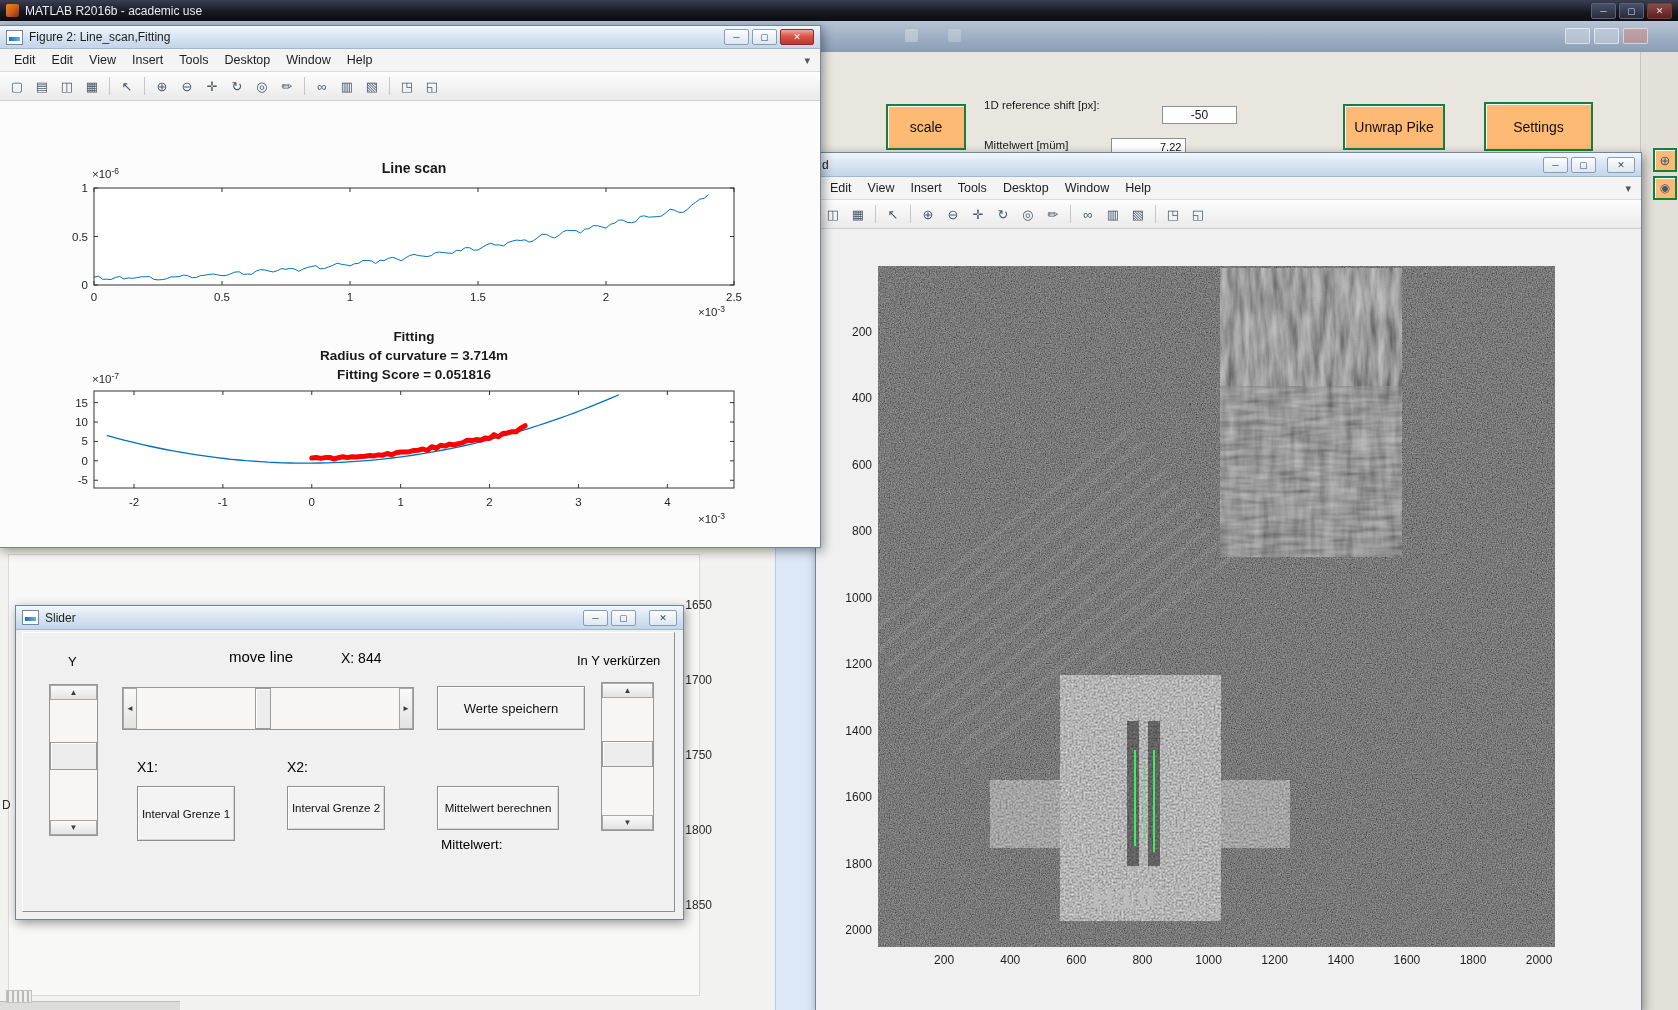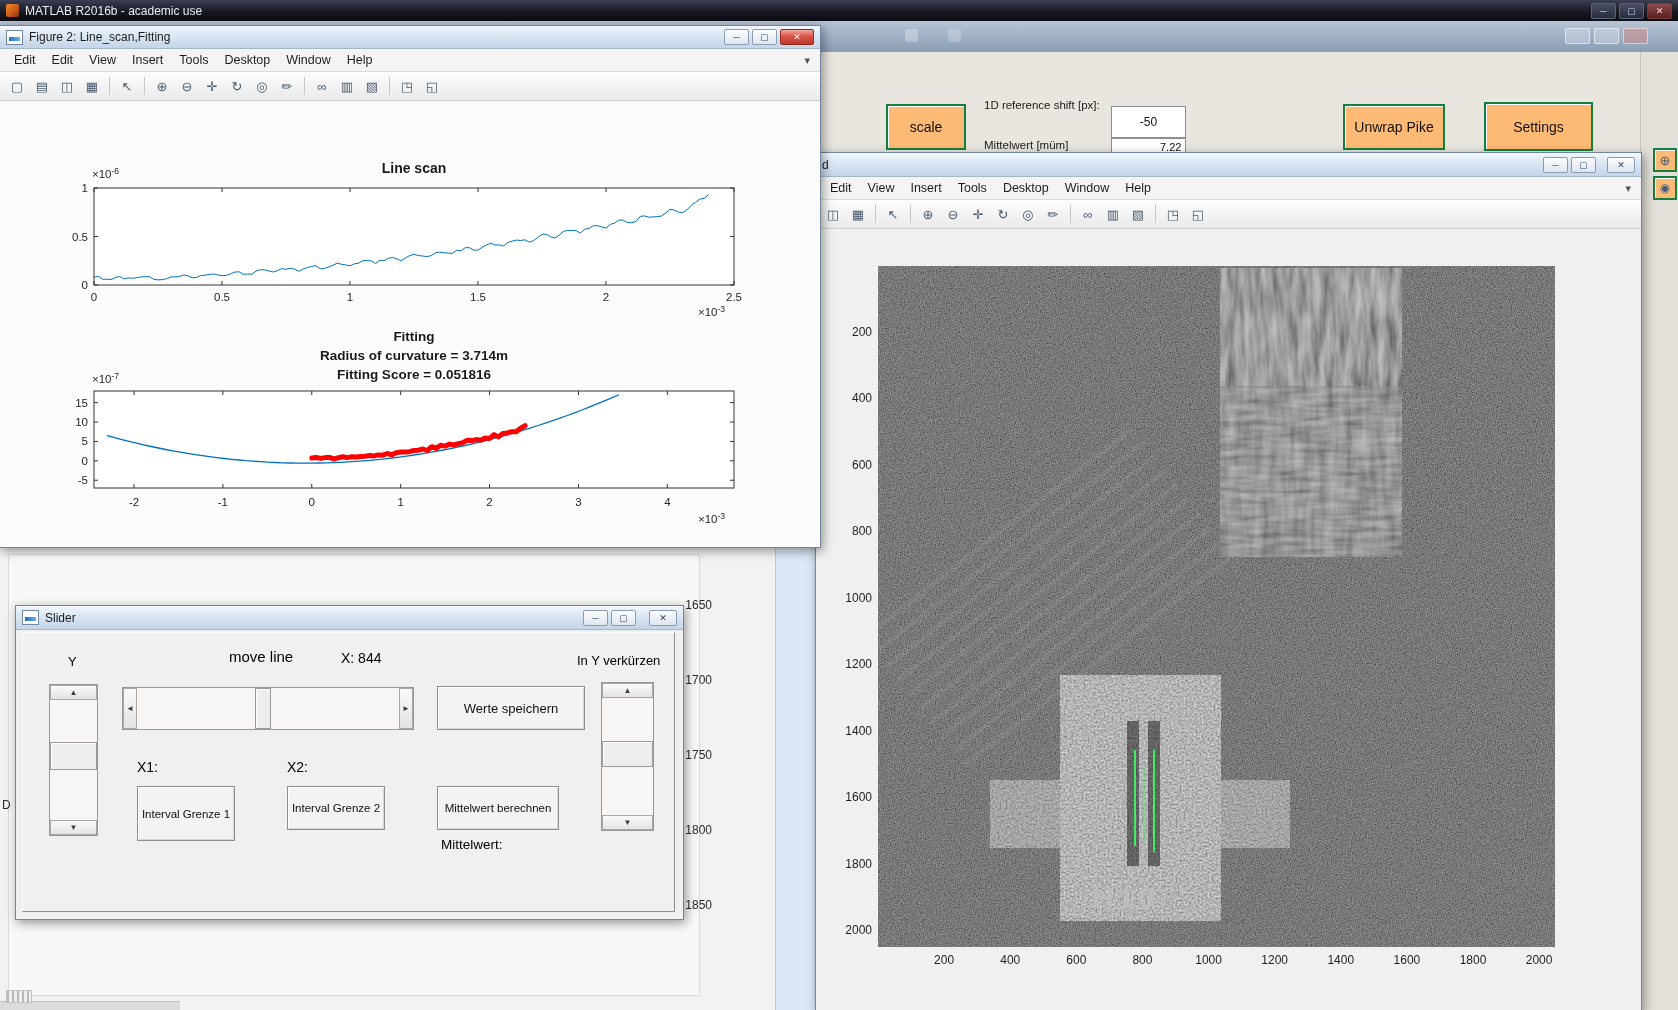--- a/index.html
+++ b/index.html
@@ -73,21 +73,21 @@
     <div class="abs" style="right:30px;top:7px;display:flex;gap:4px;">
       <div class="ghostbtn"></div>
       <div class="ghostbtn"></div>
       <div class="ghostbtn" style="background:rgba(214,130,120,.45);"></div>
     </div>
   </div>
 
   <div class="abs" style="left:0;top:52px;width:1678px;height:100px;background:#e9e6df;border-bottom:1px solid #cfccc4;">
     <div class="gbtn" style="left:886px;top:52px;width:80px;height:46px;">scale</div>
     <div class="glabel" style="left:984px;top:47px;">1D reference shift [px]:</div>
-    <input class="ginput" style="left: 1111px; top: 54px; width: 75px; height: 32px;" value="-50">
+    <input class="ginput" style="left: 1162px; top: 54px; width: 75px; height: 18px;" value="-50">
     <div class="glabel" style="left:984px;top:87px;">Mittelwert [müm]</div>
     <input class="ginput" style="left: 1111px; top: 86px; width: 75px; height: 18px; font-size: 11px; padding-left: 48px;" value="7.22892e-06">
     <div class="gbtn" style="left:1343px;top:52px;width:102px;height:46px;">Unwrap Pike</div>
     <div class="gbtn" style="left:1484px;top:50px;width:109px;height:49px;">Settings</div>
   </div>
 
   <div class="abs" style="left:1640px;top:52px;width:38px;height:958px;background:#e3e0d9;border-left:1px solid #c8c5bd;">
     <div class="gbtn" style="left:12px;top:96px;width:24px;height:24px;font-size:13px;color:#3f5a76;">⊕</div>
     <div class="gbtn" style="left:12px;top:124px;width:24px;height:24px;font-size:12px;color:#3f5a76;">◉</div>
   </div>

